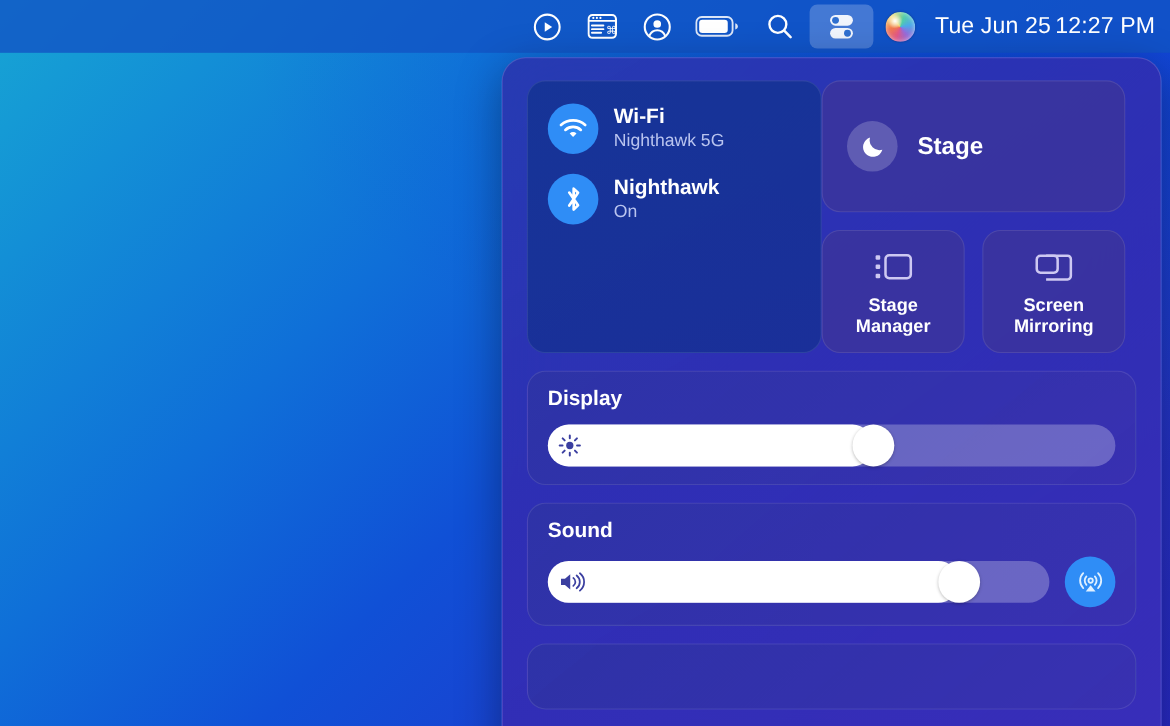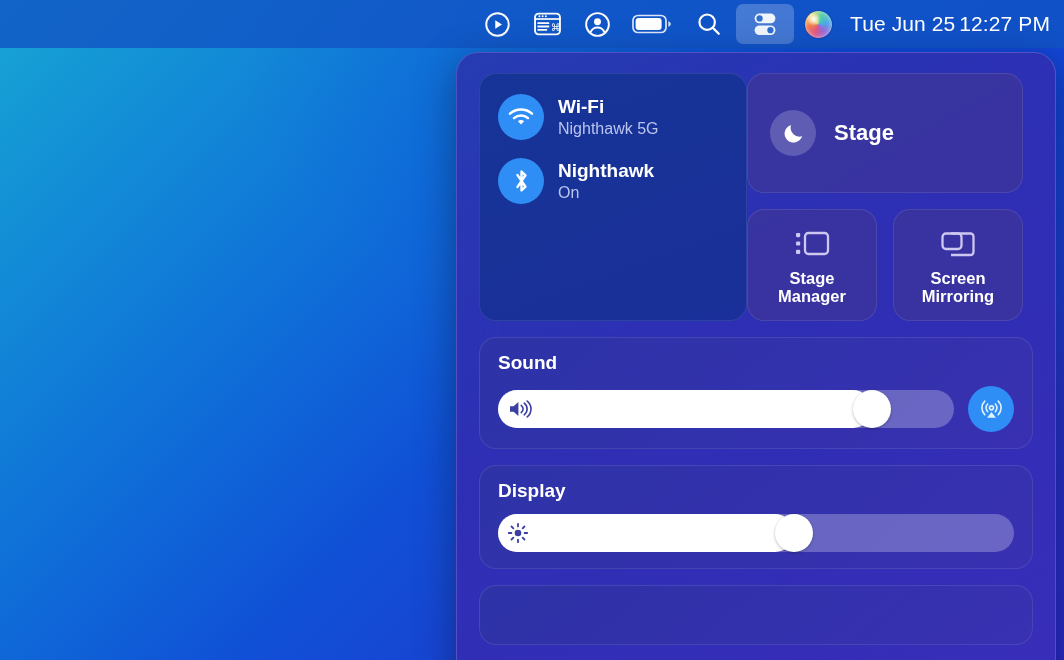--- a/index.html
+++ b/index.html
@@ -330,60 +330,60 @@
             </span>
             <span class="tlabel">Screen
 Mirroring</span>
           </div>
 
         </div>
       </div>
     </div>
 
     <div class="slidercard">
-      <div class="sctitle">Sound</div>
-      <div class="sliderwrap">
-        <div class="track" id="snd-track" style="flex:1 1 auto;">
-          <div class="fill" id="snd-fill" style="width: 374.3px;"></div>
-          <div class="trackicon">
-            <svg width="26" height="22" viewBox="0 0 26 22" fill="none">
-              <path d="M3 8.2h3.6L11.4 4v14l-4.8-4.2H3z" fill="#3b3fa0"></path>
-              <path d="M14.2 7.4c1.2 1 1.9 2.3 1.9 3.6s-.7 2.6-1.9 3.6" stroke="#3b3fa0" stroke-width="1.6" stroke-linecap="round" fill="none"></path>
-              <path d="M17.2 5.2c1.9 1.5 2.9 3.5 2.9 5.8s-1 4.3-2.9 5.8" stroke="#3b3fa0" stroke-width="1.6" stroke-linecap="round" fill="none"></path>
-              <path d="M20.2 3.1c2.5 2 3.8 4.7 3.8 7.9s-1.3 5.9-3.8 7.9" stroke="#3b3fa0" stroke-width="1.6" stroke-linecap="round" fill="none"></path>
-            </svg>
-          </div>
-          <div class="thumb" id="snd-thumb" style="left: 374.3px;"></div>
-        </div>
-        <div class="airplay-btn">
-          <svg width="27" height="27" viewBox="0 0 26 26" fill="none">
-            <circle cx="13" cy="11.4" r="1.9" stroke="#dff0ff" stroke-width="1.6"></circle>
-            <path d="M9.3 15.1a5.3 5.3 0 010-7.4M16.7 7.7a5.3 5.3 0 010 7.4" stroke="#dff0ff" stroke-width="1.6" stroke-linecap="round"></path>
-            <path d="M6.5 17.9a9.1 9.1 0 010-13M19.5 4.9a9.1 9.1 0 010 13" stroke="#dff0ff" stroke-width="1.6" stroke-linecap="round"></path>
-            <path d="M13 15.4l4.3 5.6H8.7z" fill="#dff0ff"></path>
-          </svg>
-        </div>
-      </div>
-    </div>
-
-    <div class="slidercard">
       <div class="sctitle">Display</div>
       <div class="sliderwrap">
         <div class="track" id="disp-track" style="flex:1 1 auto;">
           <div class="fill" id="disp-fill" style="width: 296.24px;"></div>
           <div class="trackicon">
             <svg width="22" height="22" viewBox="0 0 22 22" fill="none">
               <circle cx="11" cy="11" r="3.3" fill="#3b3fa0"></circle>
               <g stroke="#3b3fa0" stroke-width="1.8" stroke-linecap="round">
                 <path d="M11 1.8v2.6M11 17.6v2.6M1.8 11h2.6M17.6 11h2.6"></path>
                 <path d="M4.5 4.5l1.85 1.85M15.65 15.65l1.85 1.85M17.5 4.5l-1.85 1.85M6.35 15.65L4.5 17.5"></path>
               </g>
             </svg>
           </div>
           <div class="thumb" id="disp-thumb" style="left: 296.24px;"></div>
         </div>
       </div>
     </div>
 
+    <div class="slidercard">
+      <div class="sctitle">Sound</div>
+      <div class="sliderwrap">
+        <div class="track" id="snd-track" style="flex:1 1 auto;">
+          <div class="fill" id="snd-fill" style="width: 374.3px;"></div>
+          <div class="trackicon">
+            <svg width="26" height="22" viewBox="0 0 26 22" fill="none">
+              <path d="M3 8.2h3.6L11.4 4v14l-4.8-4.2H3z" fill="#3b3fa0"></path>
+              <path d="M14.2 7.4c1.2 1 1.9 2.3 1.9 3.6s-.7 2.6-1.9 3.6" stroke="#3b3fa0" stroke-width="1.6" stroke-linecap="round" fill="none"></path>
+              <path d="M17.2 5.2c1.9 1.5 2.9 3.5 2.9 5.8s-1 4.3-2.9 5.8" stroke="#3b3fa0" stroke-width="1.6" stroke-linecap="round" fill="none"></path>
+              <path d="M20.2 3.1c2.5 2 3.8 4.7 3.8 7.9s-1.3 5.9-3.8 7.9" stroke="#3b3fa0" stroke-width="1.6" stroke-linecap="round" fill="none"></path>
+            </svg>
+          </div>
+          <div class="thumb" id="snd-thumb" style="left: 374.3px;"></div>
+        </div>
+        <div class="airplay-btn">
+          <svg width="27" height="27" viewBox="0 0 26 26" fill="none">
+            <circle cx="13" cy="11.4" r="1.9" stroke="#dff0ff" stroke-width="1.6"></circle>
+            <path d="M9.3 15.1a5.3 5.3 0 010-7.4M16.7 7.7a5.3 5.3 0 010 7.4" stroke="#dff0ff" stroke-width="1.6" stroke-linecap="round"></path>
+            <path d="M6.5 17.9a9.1 9.1 0 010-13M19.5 4.9a9.1 9.1 0 010 13" stroke="#dff0ff" stroke-width="1.6" stroke-linecap="round"></path>
+            <path d="M13 15.4l4.3 5.6H8.7z" fill="#dff0ff"></path>
+          </svg>
+        </div>
+      </div>
+    </div>
+
     <div class="slidercard" id="partial"></div>
 
   </div>
 </div>
 
 </body></html>

